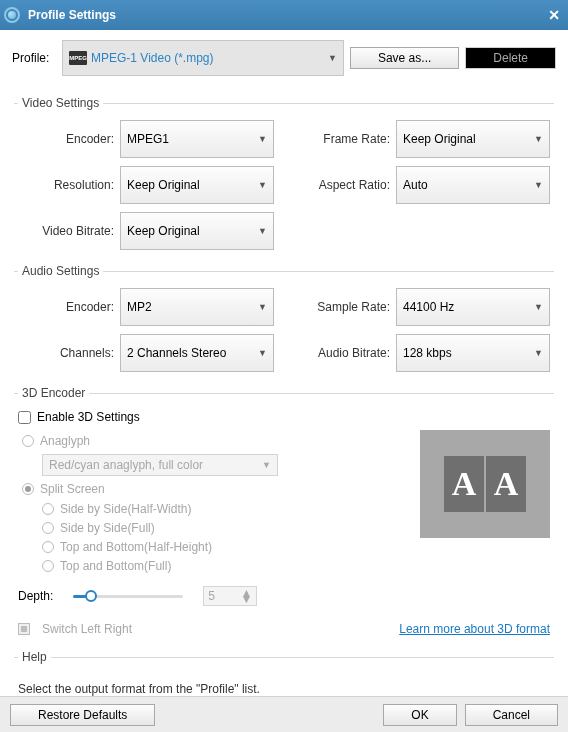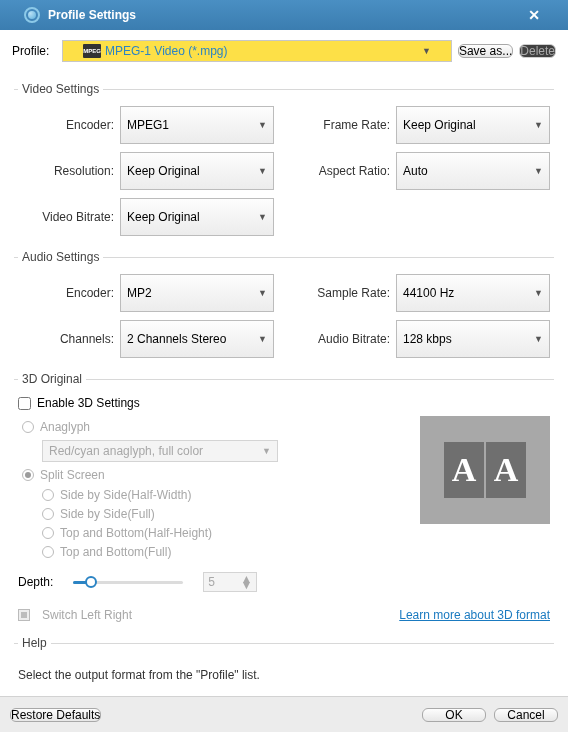--- a/index.html
+++ b/index.html
@@ -1,30 +1,30 @@
 <!DOCTYPE html>
 <html><head>
 <meta charset="utf-8">
 <style>
 * { box-sizing: border-box; margin: 0; padding: 0; font-family: Tahoma, Arial, sans-serif; font-size: 12px; }
 body { width: 568px; height: 732px; background: #fff; overflow: hidden; }
 
-.titlebar { height: 30px; background: linear-gradient(to bottom, #4a8fc3, #3b7db0); display: flex; align-items: center; padding: 0 24px; color: #fff; font-weight: bold; }
+.titlebar { height: 30px; background: linear-gradient(to bottom, #4a8fc3, #3b7db0); display: flex; align-items: center; padding: 0 4px; color: #fff; font-weight: bold; }
 .titlebar .logo { width: 16px; height: 16px; border-radius: 50%; border: 2px solid #8cc9e8; margin-right: 8px; position: relative; }
 .titlebar .logo::before { content: ""; position: absolute; inset: 2px; border-radius: 50%; background: radial-gradient(circle at 30% 30%, #b8e0f5, #5fb0dc); }
 .titlebar .title { flex: 1; }
 .titlebar .close { width: 20px; height: 20px; display: flex; align-items: center; justify-content: center; cursor: pointer; font-size: 14px; }
 
 .toprow { display: flex; align-items: center; padding: 10px 12px 6px 12px; gap: 6px; }
 .toprow .lbl { width: 44px; }
 .profile-icon { width: 18px; height: 14px; background: #333; display: inline-flex; align-items: center; justify-content: center; color: #fff; font-size: 6px; font-weight: bold; border-radius: 1px; margin-right: 4px; }
-.profile-select { flex: 1; height: 22px; border: 1px solid #c7c7c7; background: #fde047; display: flex; align-items: center; padding: 0 20px; color: #2b84c4; cursor: pointer; position: relative; }
+.profile-select { flex: 1; height: 36px; border: 1px solid #c7c7c7; background: #e5e5e5; display: flex; align-items: center; padding: 0 6px; color: #2b84c4; cursor: pointer; position: relative; }
 .profile-select .caret { margin-left: auto; color: #555; font-size: 9px; }
-.btn { height: 14px; padding: 0 0; border: 1px solid #a8a8a8; background: linear-gradient(to bottom, #fdfdfd, #e7e7e7); border-radius: 6px; cursor: pointer; display: inline-flex; align-items: center; justify-content: center; }
-.btn.disabled { color: #a9a9a9; border-color: #cfcfcf; background: #404040; cursor: default; }
+.btn { height: 22px; padding: 0 27px; border: 1px solid #a8a8a8; background: linear-gradient(to bottom, #fdfdfd, #e7e7e7); border-radius: 0; cursor: pointer; display: inline-flex; align-items: center; justify-content: center; }
+.btn.disabled { color: #a9a9a9; border-color: #cfcfcf; background: #000000; cursor: default; }
 
 .content { padding: 0 14px; }
 fieldset { border: none; border-top: 1px solid #d8d8d8; margin-top: 14px; padding: 10px 4px 0 4px; }
 legend { padding: 0 4px; color: #444; }
 
 .grid2 { display: grid; grid-template-columns: 1fr 1fr; column-gap: 20px; row-gap: 8px; }
 .fld { display: flex; align-items: center; }
 .fld .flbl { width: 96px; text-align: right; margin-right: 6px; color: #333; }
 .combo { flex: 1; height: 38px; border: 1px solid #bcbcbc; background: linear-gradient(to bottom,#fdfdfd,#ececec); display: flex; align-items: center; padding: 0 6px; cursor: pointer; position: relative; }
 .combo .caret { margin-left: auto; color: #555; font-size: 9px; }
@@ -156,21 +156,21 @@
           <span class="flbl">Audio Bitrate:</span>
         <div class="combo">
             <span>128 kbps</span>
             <span class="caret">▼</span>
           </div>
         </div>
     </div>
   </fieldset>
 
   <fieldset class="s3d">
-    <legend>3D Original</legend>
+    <legend>3D Encoder</legend>
     <div class="cbrow">
       <input type="checkbox" style="">
       <span>Enable 3D Settings</span>
     </div>
     <div class="s3d-body">
       <div class="s3d-left">
         <div class="radio-opt">
             <span class="r"></span>
             <span>Anaglyph</span>
           </div>

